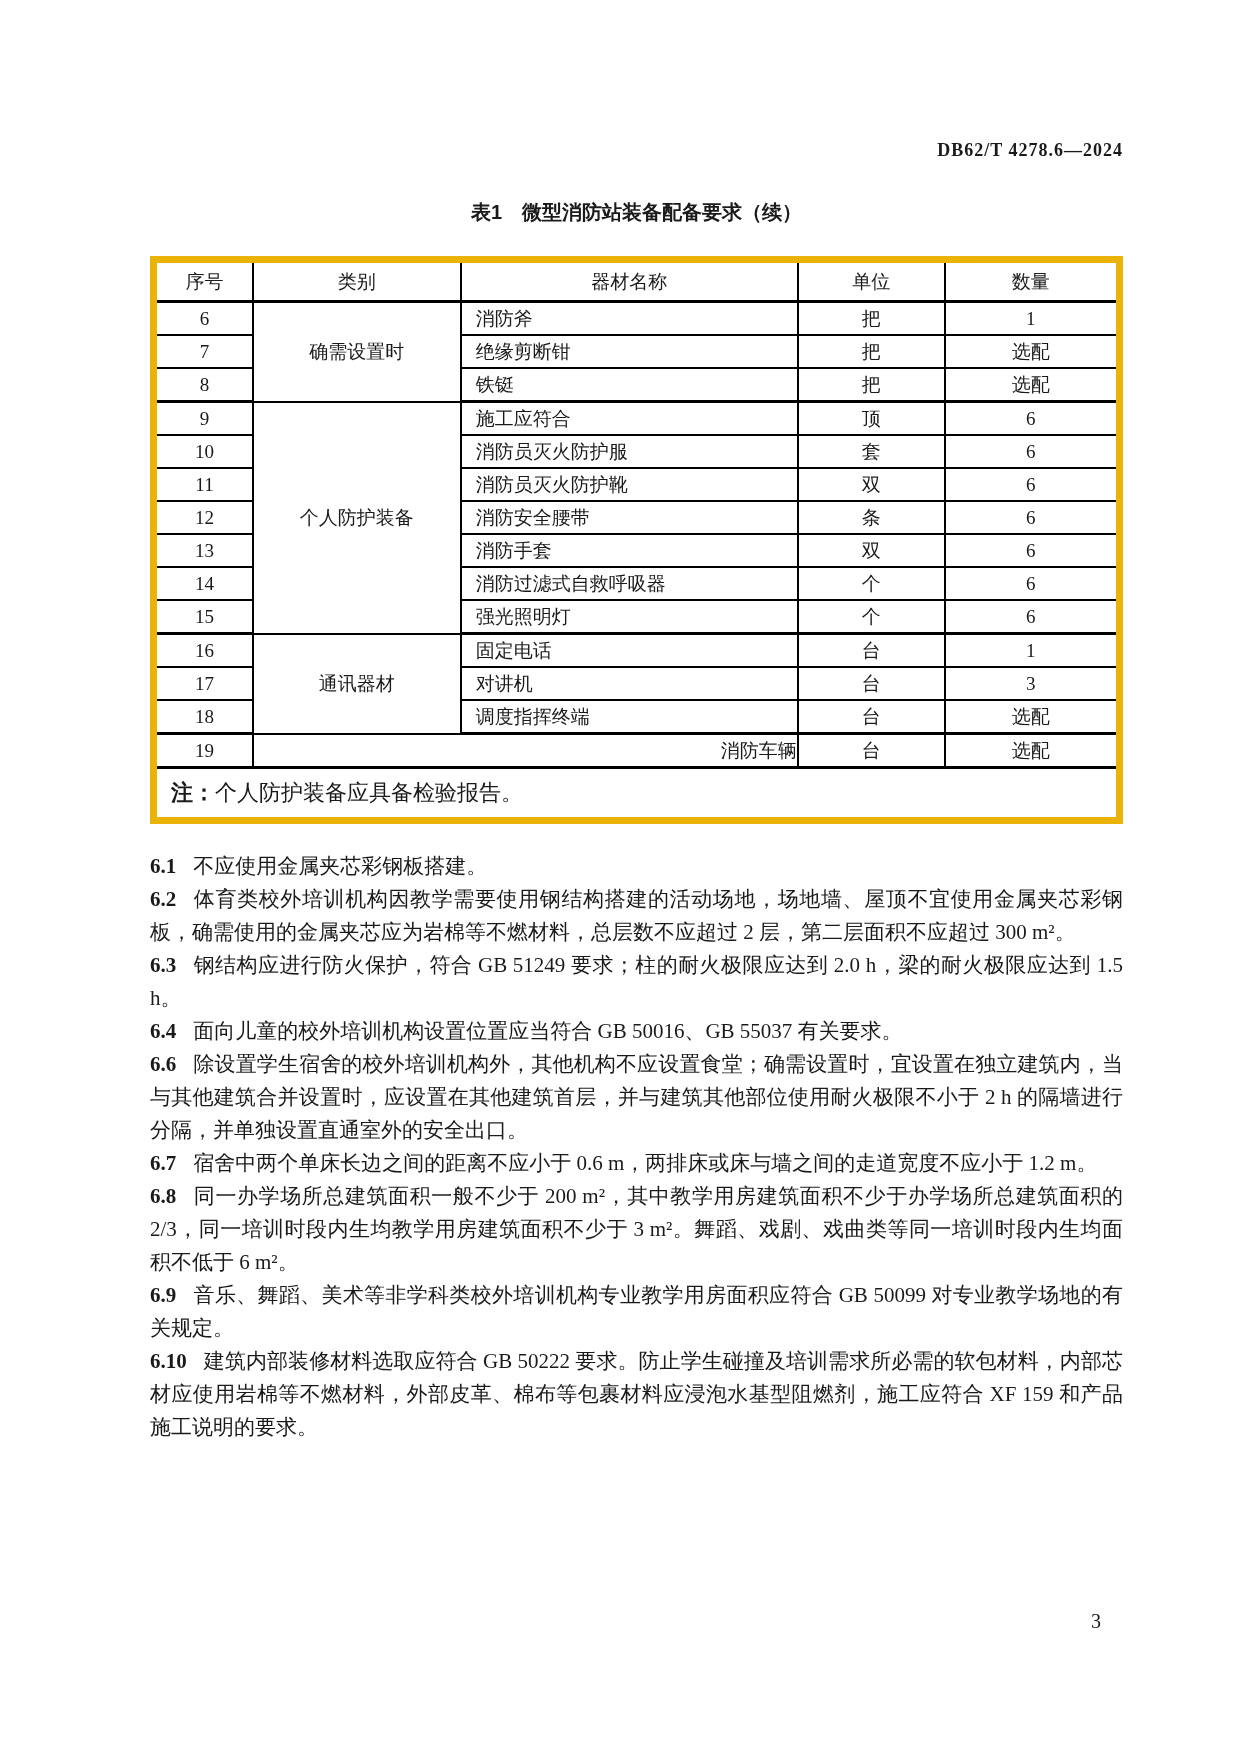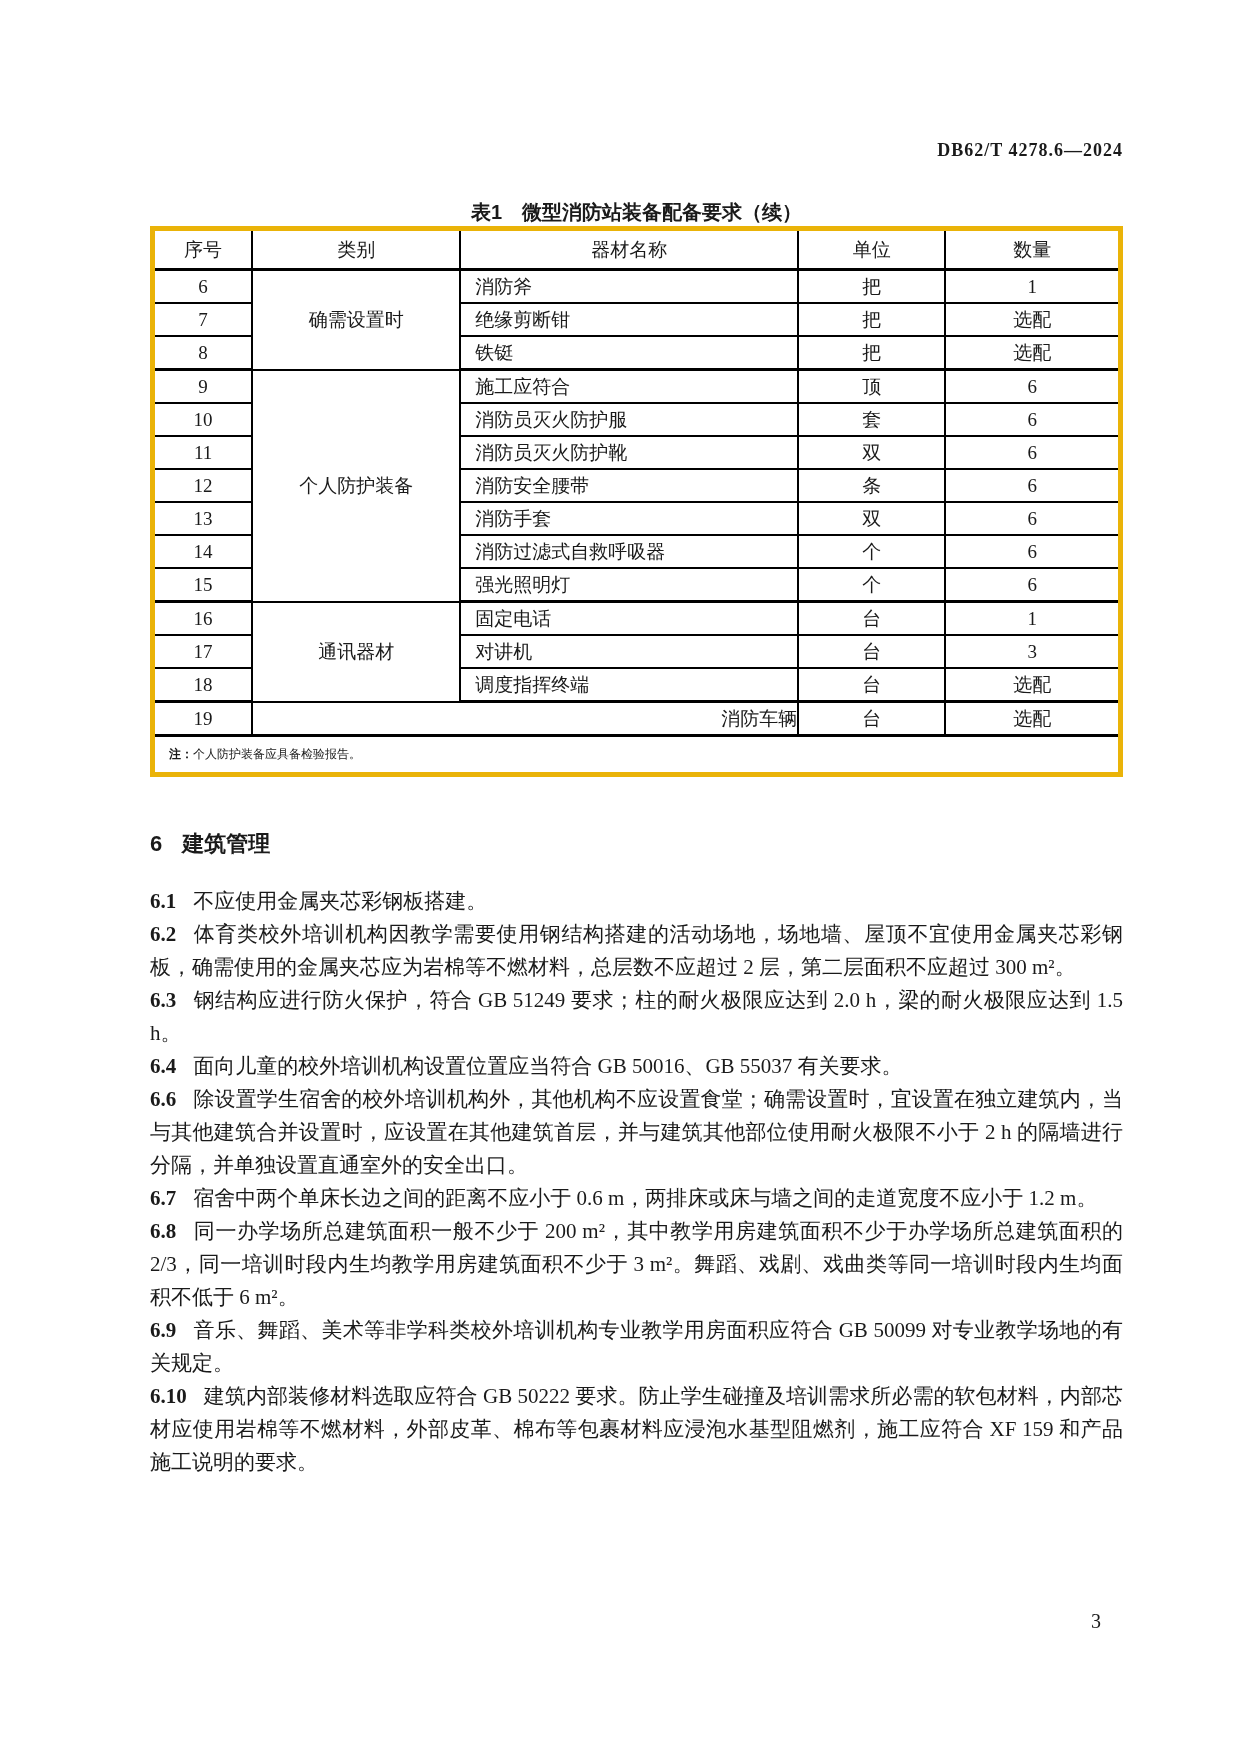--- a/index.html
+++ b/index.html
@@ -31,21 +31,22 @@
     margin-top: 38px;
     text-align: center;
     font-weight: bold;
     font-size: 20px;
     font-family: "Liberation Sans", "DejaVu Sans", sans-serif;
   }
   table.equip-table {
     width: 100%;
     border-collapse: collapse;
     table-layout: fixed;
-    border: 5px solid #eab308;
+    margin-top: 30px;
+    border: 7px solid #eab308;
   }
   .equip-table th, .equip-table td {
     border: 2px solid #000;
     font-size: 19px;
     font-weight: normal;
     text-align: center;
     vertical-align: middle;
     padding: 0;
     height: 31px;
     overflow: hidden;
@@ -63,21 +64,21 @@
     border-bottom: 3px solid #000;
   }
   .equip-table td.merged-name {
     text-align: right;
     padding-left: 0;
   }
   .equip-table tr.note-row td {
     text-align: left;
     height: auto;
     padding: 9px 10px 9px 14px;
-    font-size: 12px;
+    font-size: 22px;
     white-space: normal;
     border-top: 3px solid #000;
   }
   .note-label { font-weight: bold; }
   .section-heading {
     margin-top: 52px;
     font-family: "Liberation Sans", "DejaVu Sans", sans-serif;
     font-weight: bold;
     font-size: 22px;
   }
@@ -215,23 +216,20 @@
         <td>选配</td>
       </tr>
       <tr class="note-row">
         <td colspan="5">
           <span class="note-label">注：</span><span>个人防护装备应具备检验报告。</span>
         </td>
       </tr>
     </tbody>
   </table>
 
-  <div class="section-heading">
-    <span class="sec-num">6</span><span>建筑管理</span>
-  </div>
 
   <div class="clauses">
     <p class="clause"><span class="clause-num">6.1</span><span>不应使用金属夹芯彩钢板搭建。</span></p>
     <p class="clause"><span class="clause-num">6.2</span><span>体育类校外培训机构因教学需要使用钢结构搭建的活动场地，场地墙、屋顶不宜使用金属夹芯彩钢板，确需使用的金属夹芯应为岩棉等不燃材料，总层数不应超过 2 层，第二层面积不应超过 300 m²。</span></p>
     <p class="clause"><span class="clause-num">6.3</span><span>钢结构应进行防火保护，符合 GB 51249 要求；柱的耐火极限应达到 2.0 h，梁的耐火极限应达到 1.5 h。</span></p>
     <p class="clause"><span class="clause-num">6.4</span><span>面向儿童的校外培训机构设置位置应当符合 GB 50016、GB 55037 有关要求。</span></p>
     <p class="clause"><span class="clause-num">6.6</span><span>除设置学生宿舍的校外培训机构外，其他机构不应设置食堂；确需设置时，宜设置在独立建筑内，当与其他建筑合并设置时，应设置在其他建筑首层，并与建筑其他部位使用耐火极限不小于 2 h 的隔墙进行分隔，并单独设置直通室外的安全出口。</span></p>
     <p class="clause"><span class="clause-num">6.7</span><span>宿舍中两个单床长边之间的距离不应小于 0.6 m，两排床或床与墙之间的走道宽度不应小于 1.2 m。</span></p>
     <p class="clause"><span class="clause-num">6.8</span><span>同一办学场所总建筑面积一般不少于 200 m²，其中教学用房建筑面积不少于办学场所总建筑面积的 2/3，同一培训时段内生均教学用房建筑面积不少于 3 m²。舞蹈、戏剧、戏曲类等同一培训时段内生均面积不低于 6 m²。</span></p>
     <p class="clause"><span class="clause-num">6.9</span><span>音乐、舞蹈、美术等非学科类校外培训机构专业教学用房面积应符合 GB 50099 对专业教学场地的有关规定。</span></p>

